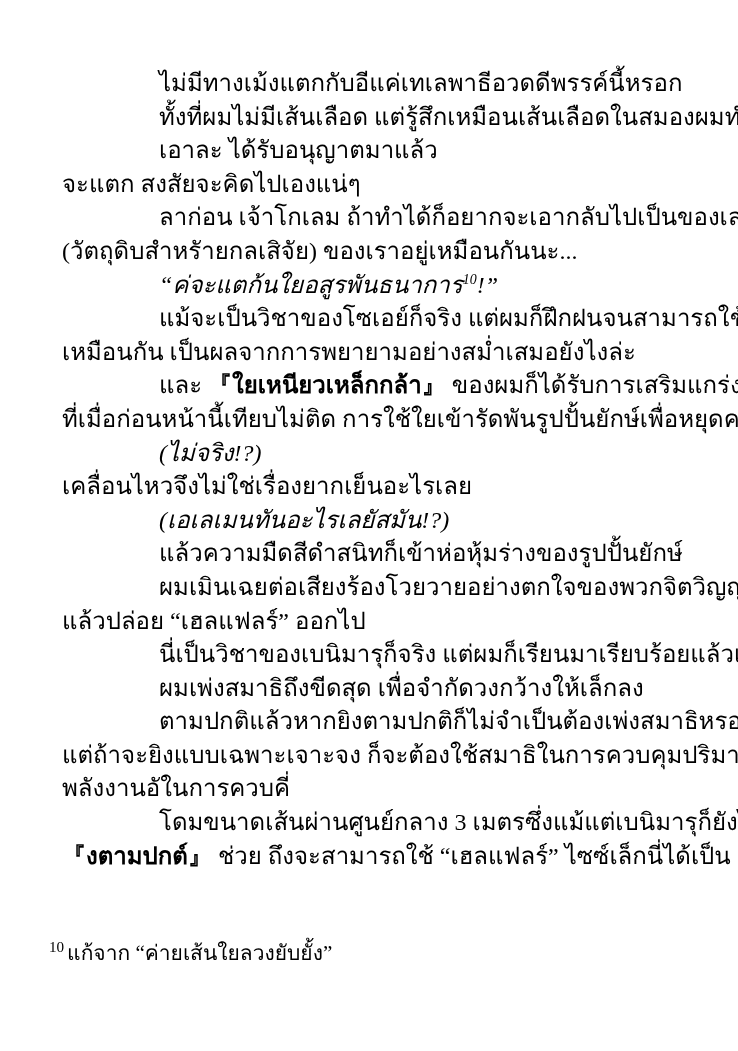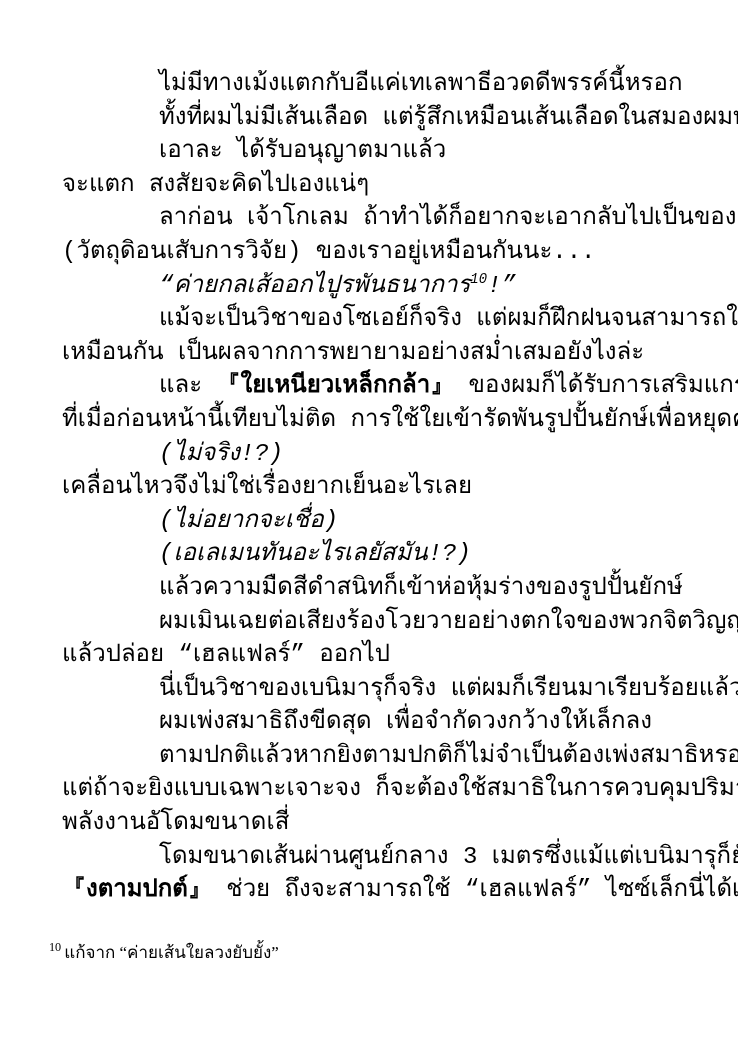--- a/index.html
+++ b/index.html
@@ -12,21 +12,20 @@
     overflow: hidden;
   }
   .page {
     position: absolute; inset: 0;
     background: #ffffff;
   }
   .page-text {
     position: absolute;
     left: 62px; top: 67px;
     width: 612px;
-    font-family: Liberation Mono, monospace;
   }
   .line {
     font-size: 24px;
     line-height: 33.6px;
     height: 33.6px;
     white-space: nowrap;
     text-align: left;
   }
   .line.indent { text-indent: 97px; }
   .line.fill {
@@ -36,55 +35,54 @@
   .line.italic { font-style: italic; }
   .line b { font-weight: bold; }
   sup {
     font-size: 0.58em;
     vertical-align: super;
     line-height: 0;
   }
   .footnote {
     position: absolute;
     left: 49px; top: 940px;
-    font-size: 17px;
+    font-size: 21px;
     line-height: 26px;
     white-space: nowrap;
   }
   .footnote sup { font-size: 0.72em; margin-right: 3px; }
 </style>
 </head>
 <body>
 
 <div class="page">
 
   <div class="page-text">
     <div class="line indent"><span>ไม่มีทางเม้งแตกกับอีแค่เทเลพาธีอวดดีพรรค์นี้หรอก</span></div>
     <div class="line indent fill"><span>ทั้งที่ผมไม่มีเส้นเลือด แต่รู้สึกเหมือนเส้นเลือดในสมองผมทำท่า</span></div>
     <div class="line indent"><span>เอาละ ได้รับอนุญาตมาแล้ว</span></div>
     <div class="line"><span>จะแตก สงสัยจะคิดไปเองแน่ๆ</span></div>
     <div class="line indent fill"><span>ลาก่อน เจ้าโกเลม ถ้าทำได้ก็อยากจะเอากลับไปเป็นของเล่น</span></div>
-    <div class="line"><span>(วัตถุดิอนเสับการวิจัย) ของเราอยู่เหมือนกันนะ...</span></div>
-    <div class="line indent italic"><span>“ค่ายกลเส้ออกไปูรพันธนาการ</span><sup>10</sup><span>!”</span></div>
+    <div class="line"><span>(วัตถุดิบสำหรัายกลเสิจัย) ของเราอยู่เหมือนกันนะ...</span></div>
+    <div class="line indent italic"><span>“ค่จะแตก้นใยอสูรพันธนาการ</span><sup>10</sup><span>!”</span></div>
     <div class="line indent fill"><span>แม้จะเป็นวิชาของโซเอย์ก็จริง แต่ผมก็ฝึกฝนจนสามารถใช้ได้</span></div>
     <div class="line"><span>เหมือนกัน เป็นผลจากการพยายามอย่างสม่ำเสมอยังไงล่ะ</span></div>
     <div class="line indent fill"><span>และ </span><b>『ใยเหนียวเหล็กกล้า』</b><span> ของผมก็ได้รับการเสริมแกร่งชนิด</span></div>
     <div class="line fill"><span>ที่เมื่อก่อนหน้านี้เทียบไม่ติด การใช้ใยเข้ารัดพันรูปปั้นยักษ์เพื่อหยุดความ</span></div>
     <div class="line indent italic"><span>(ไม่จริง!?)</span></div>
     <div class="line"><span>เคลื่อนไหวจึงไม่ใช่เรื่องยากเย็นอะไรเลย</span></div>
-    <div class="line indent italic"><span>(ไม่อยากจะเชื่อ)</span></div>
     <div class="line indent italic"><span>(เอเลเมนทันอะไรเลยัสมัน!?)</span></div>
     <div class="line indent"><span>แล้วความมืดสีดำสนิทก็เข้าห่อหุ้มร่างของรูปปั้นยักษ์</span></div>
     <div class="line indent fill"><span>ผมเมินเฉยต่อเสียงร้องโวยวายอย่างตกใจของพวกจิตวิญญาณ</span></div>
     <div class="line"><span>แล้วปล่อย “เฮลแฟลร์” ออกไป</span></div>
     <div class="line indent"><span>นี่เป็นวิชาของเบนิมารุก็จริง แต่ผมก็เรียนมาเรียบร้อยแล้วเช่นกัน</span></div>
     <div class="line indent"><span>ผมเพ่งสมาธิถึงขีดสุด เพื่อจำกัดวงกว้างให้เล็กลง</span></div>
     <div class="line indent fill"><span>ตามปกติแล้วหากยิงตามปกติก็ไม่จำเป็นต้องเพ่งสมาธิหรอก</span></div>
     <div class="line fill"><span>แต่ถ้าจะยิงแบบเฉพาะเจาะจง ก็จะต้องใช้สมาธิในการควบคุมปริมาณ</span></div>
-    <div class="line"><span>พลังงานอัโดมขนาดเสี่</span></div>
+    <div class="line"><span>พลังงานอัในการควบคี่</span></div>
     <div class="line indent fill"><span>โดมขนาดเส้นผ่านศูนย์กลาง 3 เมตรซึ่งแม้แต่เบนิมารุก็ยังไม่</span></div>
     <div class="line fill"><b>『งตามปกต์』</b><span> ช่วย ถึงจะสามารถใช้ “เฮลแฟลร์” ไซซ์เล็กนี่ได้เป็น</span></div>
   </div>
 
   <div class="footnote">
     <sup>10</sup><span>แก้จาก “ค่ายเส้นใยลวงยับยั้ง”</span>
   </div>
 
 </div>
 

